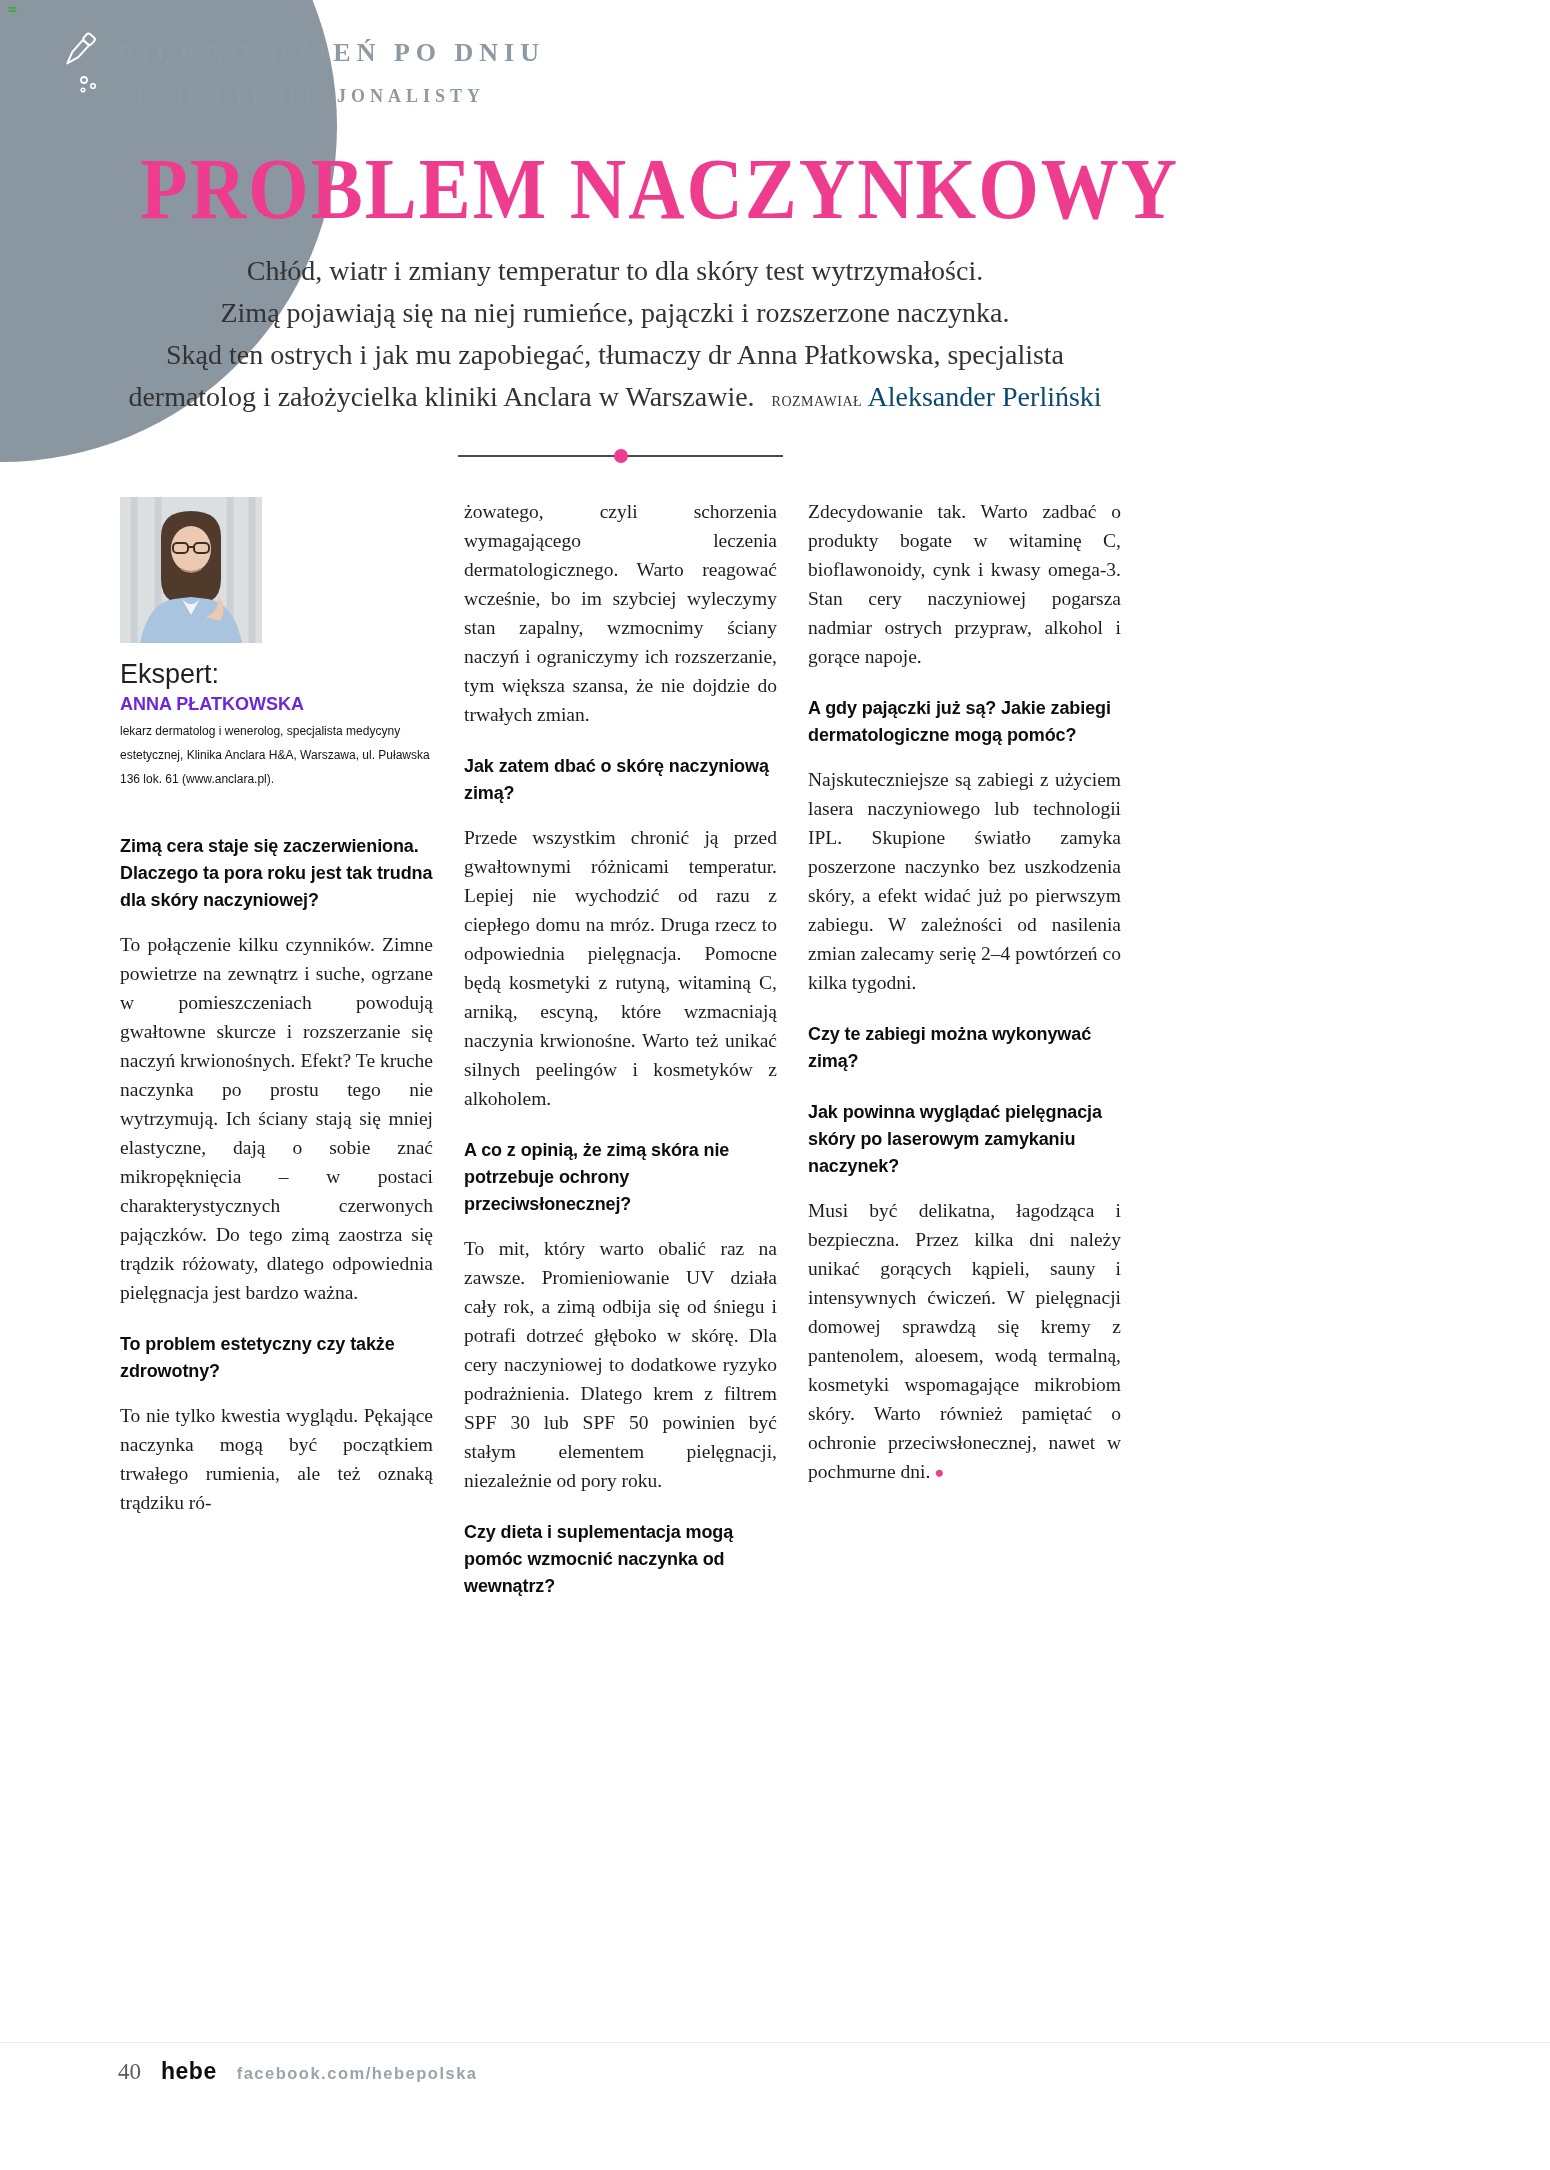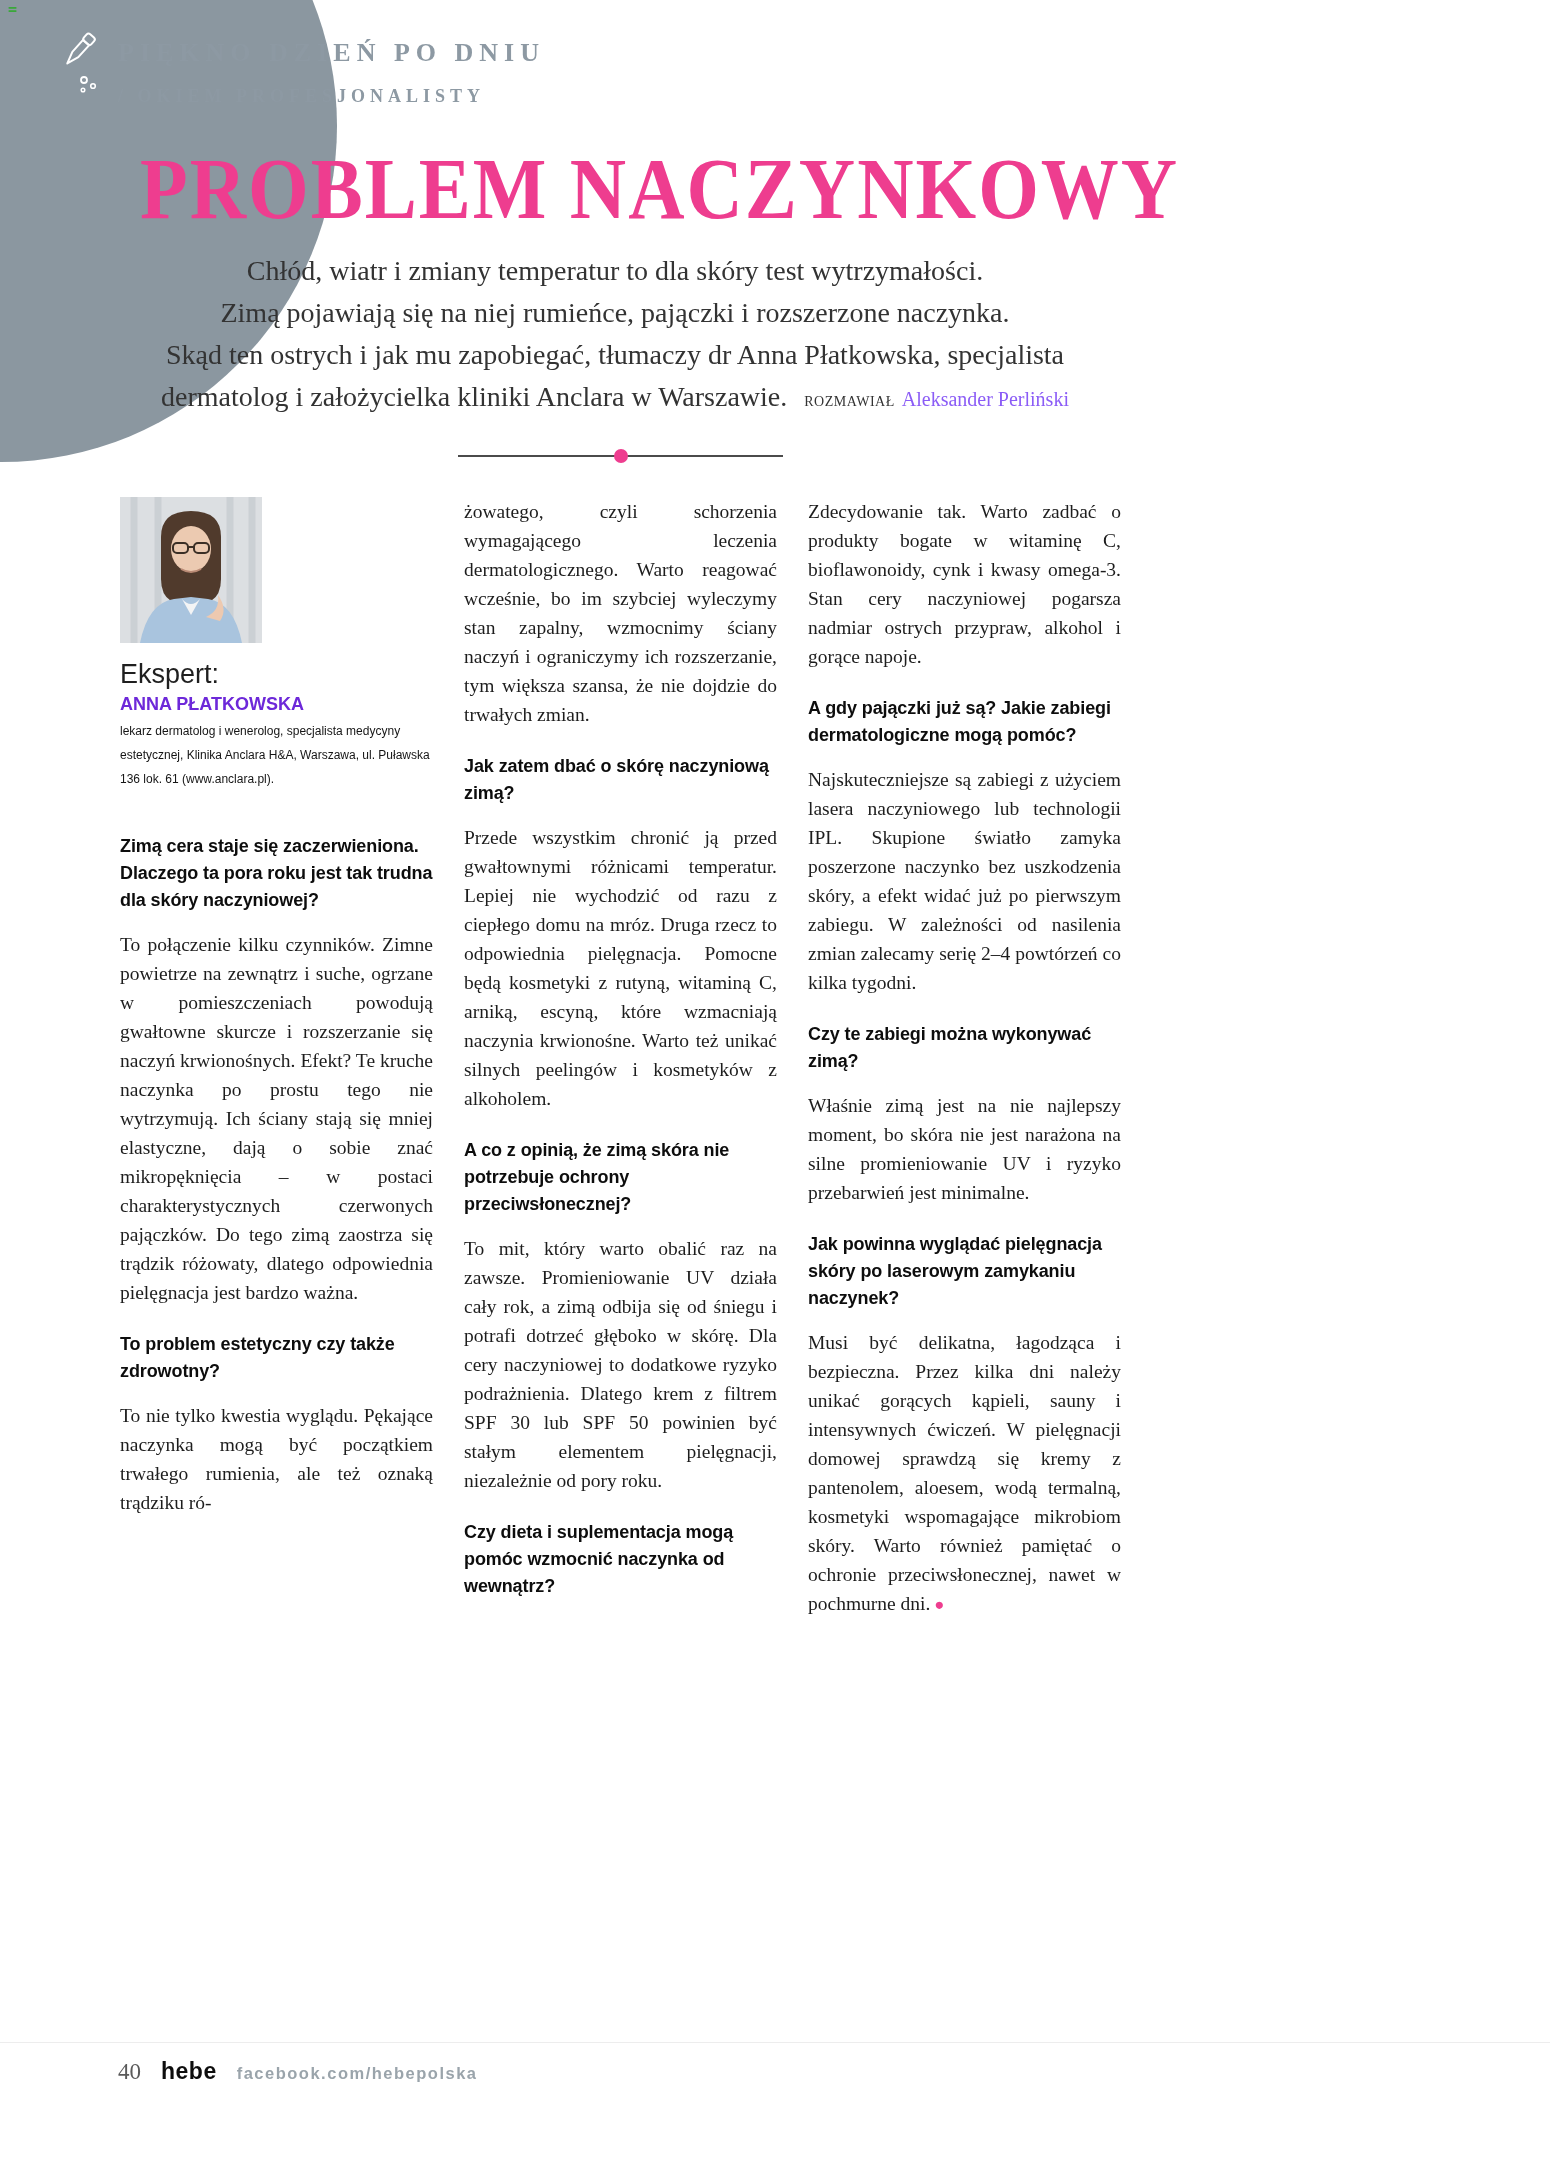--- a/index.html
+++ b/index.html
@@ -37,21 +37,21 @@
     white-space:nowrap; transform:scaleY(1.10); transform-origin:top center;
   }
 
   
   .lead {
     position:absolute; left:105px; top:250px; width:1020px;
     text-align:center; font-size:28px; line-height:42px; color:#333333;
   }
   .lead-line { white-space:nowrap; }
   .byline-label { font-size:14px; letter-spacing:0.5px; margin-left:10px; color:#333; }
-  .byline-name { font-size:20px; color:#8b5cf6; }
+  .byline-name { font-size:28px; color:#0c4a6e; }
 
   
   .divider { position:absolute; top:455px; left:458px; width:325px; height:2px; background:#4b4b4b; }
   .divider-dot {
     position:absolute; top:-6px; left:50%; margin-left:-7px;
     width:14px; height:14px; border-radius:50%; background:#ee3d8f;
   }
 
   
   .columns { position:absolute; left:120px; top:497px; width:1001px; display:flex; gap:31px; }
@@ -168,21 +168,20 @@
         <div class="question">A co z opinią, że zimą skóra nie potrzebuje ochrony przeciwsłonecznej?</div>
         <div class="answer">To mit, który warto obalić raz na zawsze. Promieniowanie UV działa cały rok, a zimą odbija się od śniegu i potrafi dotrzeć głęboko w skórę. Dla cery naczyniowej to dodatkowe ryzyko podrażnienia. Dlatego krem z filtrem SPF 30 lub SPF 50 powinien być stałym elementem pielęgnacji, niezależnie od pory roku.</div>
         <div class="question">Czy dieta i suplementacja mogą pomóc wzmocnić naczynka od wewnątrz?</div>
       </div>
 
     <div class="col">
         <div class="answer">Zdecydowanie tak. Warto zadbać o produkty bogate w witaminę C, bioflawonoidy, cynk i kwasy omega-3. Stan cery naczyniowej pogarsza nadmiar ostrych przypraw, alkohol i gorące napoje.</div>
         <div class="question">A gdy pajączki już są? Jakie zabiegi dermatologiczne mogą pomóc?</div>
         <div class="answer">Najskuteczniejsze są zabiegi z użyciem lasera naczyniowego lub technologii IPL. Skupione światło zamyka poszerzone naczynko bez uszkodzenia skóry, a efekt widać już po pierwszym zabiegu. W zależności od nasilenia zmian zalecamy serię 2–4 powtórzeń co kilka tygodni.</div>
         <div class="question">Czy te zabiegi można wykonywać zimą?</div>
-        <div class="answer">Właśnie zimą jest na nie najlepszy moment, bo skóra nie jest narażona na silne promieniowanie UV i ryzyko przebarwień jest minimalne.</div>
         <div class="question">Jak powinna wyglądać pielęgnacja skóry po laserowym zamykaniu naczynek?</div>
         <div class="answer">Musi być delikatna, łagodząca i bezpieczna. Przez kilka dni należy unikać gorących kąpieli, sauny i intensywnych ćwiczeń. W pielęgnacji domowej sprawdzą się kremy z pantenolem, aloesem, wodą termalną, kosmetyki wspomagające mikrobiom skóry. Warto również pamiętać o ochronie przeciwsłonecznej, nawet w pochmurne dni.<span class="end-dot"> ●</span></div>
       </div>
 
   </div>
 
   <div class="footer-rule"></div>
   <div class="footer">
     <span class="page-number">40</span>
     <span class="magazine-logo">hebe</span>

